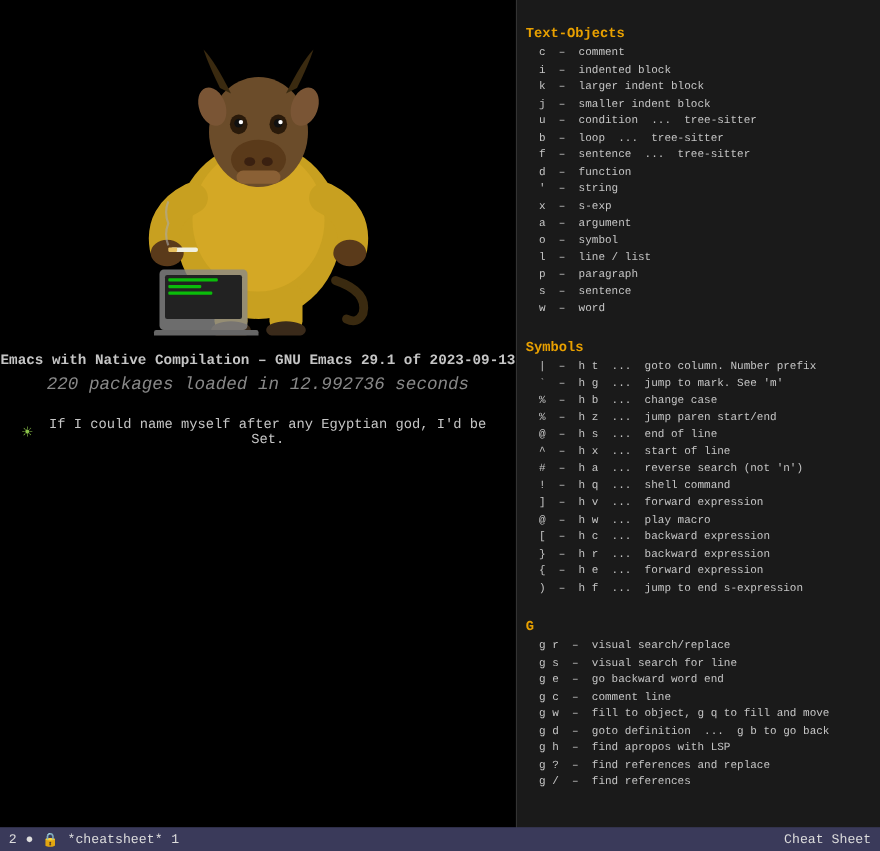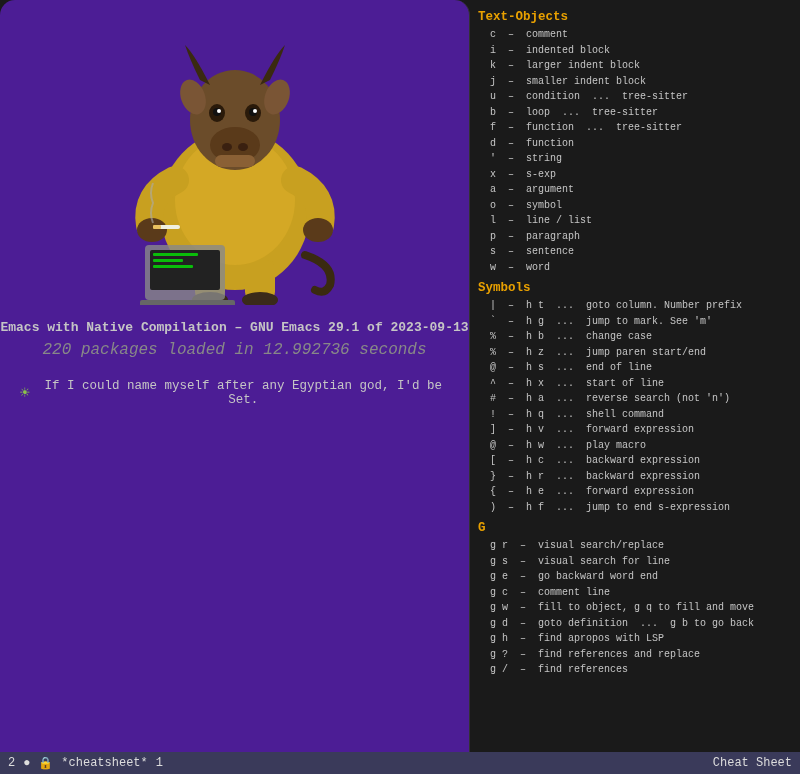--- a/index.html
+++ b/index.html
@@ -11,28 +11,27 @@
       width: 800px;
       height: 774px;
       overflow: hidden;
       display: flex;
       flex-direction: row;
     }
 
     
     #left-panel {
       width: 470px;
-      background-color: #4c1d95;
+      background-color: #000000;
       display: flex;
       flex-direction: column;
       align-items: center;
       justify-content: flex-start;
       padding-top: 20px;
       border-right: 1px solid #333;
-      border-radius: 15px;
     }
 
     #emacs-title {
       color: #c5c5c5;
       font-size: 13px;
       font-weight: bold;
       text-align: center;
       margin-bottom: 6px;
       margin-top: 10px;
     }
@@ -77,21 +76,21 @@
       background: #222;
     }
     #right-panel::-webkit-scrollbar-thumb {
       background: #555;
     }
 
     .section-title {
       color: #e8a000;
       font-size: 12.5px;
       font-weight: bold;
-      margin-top: 6px;
+      margin-top: 20px;
       margin-bottom: 3px;
     }
 
     .cheat-line {
       color: #c5c5c5;
       font-size: 10px;
       line-height: 1.55;
       white-space: pre;
     }
 
@@ -207,21 +206,21 @@
 </div>
 
 <div id="right-panel">
 <div class="section-title">Text-Objects</div>
     <div class="cheat-line">  c  –  comment</div>
     <div class="cheat-line">  i  –  indented block</div>
     <div class="cheat-line">  k  –  larger indent block</div>
     <div class="cheat-line">  j  –  smaller indent block</div>
     <div class="cheat-line">  u  –  condition  ...  tree-sitter</div>
     <div class="cheat-line">  b  –  loop  ...  tree-sitter</div>
-    <div class="cheat-line">  f  –  function  ...  tree-sitter</div>
+    <div class="cheat-line">  f  –  sentence  ...  tree-sitter</div>
     <div class="cheat-line">  d  –  function</div>
     <div class="cheat-line">  '  –  string</div>
     <div class="cheat-line">  x  –  s-exp</div>
     <div class="cheat-line">  a  –  argument</div>
     <div class="cheat-line">  o  –  symbol</div>
     <div class="cheat-line">  l  –  line / list</div>
     <div class="cheat-line">  p  –  paragraph</div>
     <div class="cheat-line">  s  –  sentence</div>
     <div class="cheat-line">  w  –  word</div>
     <div class="section-title">Symbols</div>

